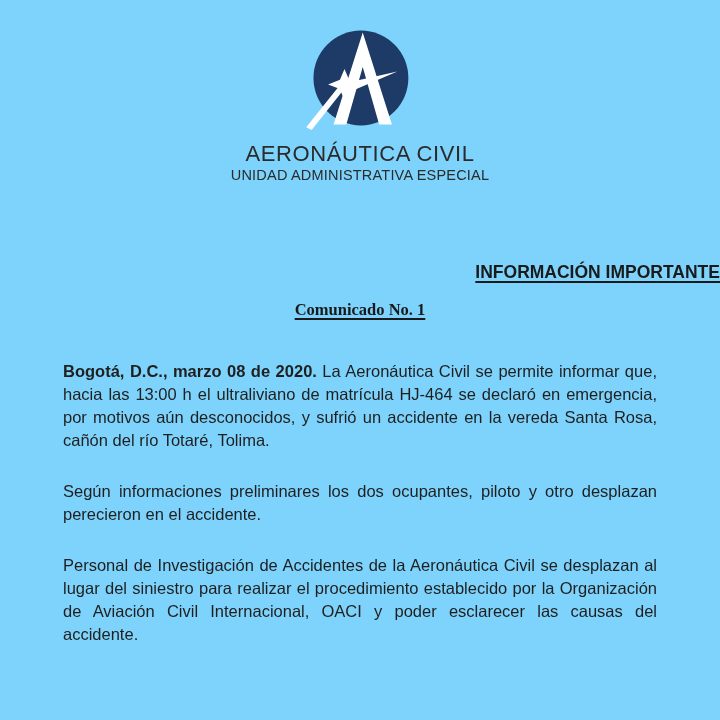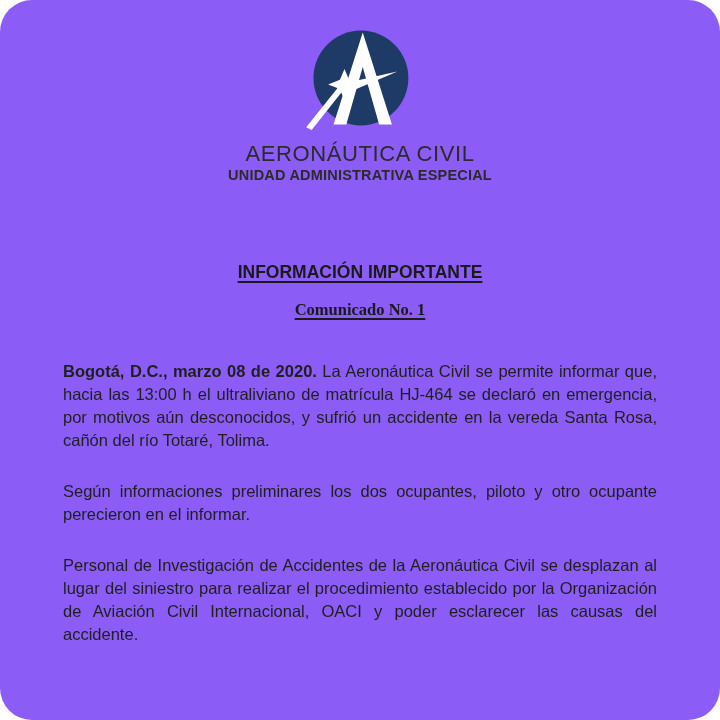--- a/index.html
+++ b/index.html
@@ -6,23 +6,22 @@
   html, body {
     width: 720px;
     height: 720px;
     background: #ffffff;
     overflow: hidden;
     font-family: "Liberation Sans", sans-serif;
   }
   .document {
     width: 720px;
     height: 720px;
-    background: #8b5cf6;
+    background: #7dd3fc;
     position: relative;
-    border-radius: 32px;
   }
   .doc-header {
     padding-top: 26px;
     text-align: center;
   }
   .logo {
     display: inline-block;
     width: 116px;
     height: 104px;
     line-height: 0;
@@ -33,26 +32,26 @@
     letter-spacing: 0.6px;
     color: #2b2b2b;
     font-weight: 400;
     line-height: 24px;
   }
   .org-subtitle {
     margin-top: 1px;
     font-size: 14.5px;
     letter-spacing: 0.2px;
     color: #2b2b2b;
-    font-weight: 700;
+    font-weight: 400;
     line-height: 17px;
   }
   .doc-title {
     margin-top: 78px;
-    text-align: center;
+    text-align: right;
     font-size: 17.5px;
     font-weight: 700;
     color: #1a1a1a;
     text-decoration: underline;
     text-decoration-thickness: 2px;
     text-underline-offset: 3px;
     line-height: 21px;
   }
   .doc-subtitle {
     margin-top: 17px;
@@ -101,17 +100,17 @@
     </span>
     <div class="org-name">AERONÁUTICA CIVIL</div>
     <div class="org-subtitle">UNIDAD ADMINISTRATIVA ESPECIAL</div>
   </header>
 
   <h1 class="doc-title">INFORMACIÓN IMPORTANTE</h1>
   <h2 class="doc-subtitle">Comunicado No. 1</h2>
 
   <main class="doc-body" id="body-container">
       <p class="para"><strong>Bogotá, D.C., marzo 08 de 2020.</strong> La Aeronáutica Civil se permite informar que, hacia las 13:00 h el ultraliviano de matrícula HJ-464 se declaró en emergencia, por motivos aún desconocidos, y sufrió un accidente en la vereda Santa Rosa, cañón del río Totaré, Tolima.</p>
-      <p class="para">Según informaciones preliminares los dos ocupantes, piloto y otro ocupante perecieron en el informar.</p>
+      <p class="para">Según informaciones preliminares los dos ocupantes, piloto y otro desplazan perecieron en el accidente.</p>
       <p class="para">Personal de Investigación de Accidentes de la Aeronáutica Civil se desplazan al lugar del siniestro para realizar el procedimiento establecido por la Organización de Aviación Civil Internacional, OACI y poder esclarecer las causas del accidente.</p>
     </main>
 
 </div>
 
 </body></html>

